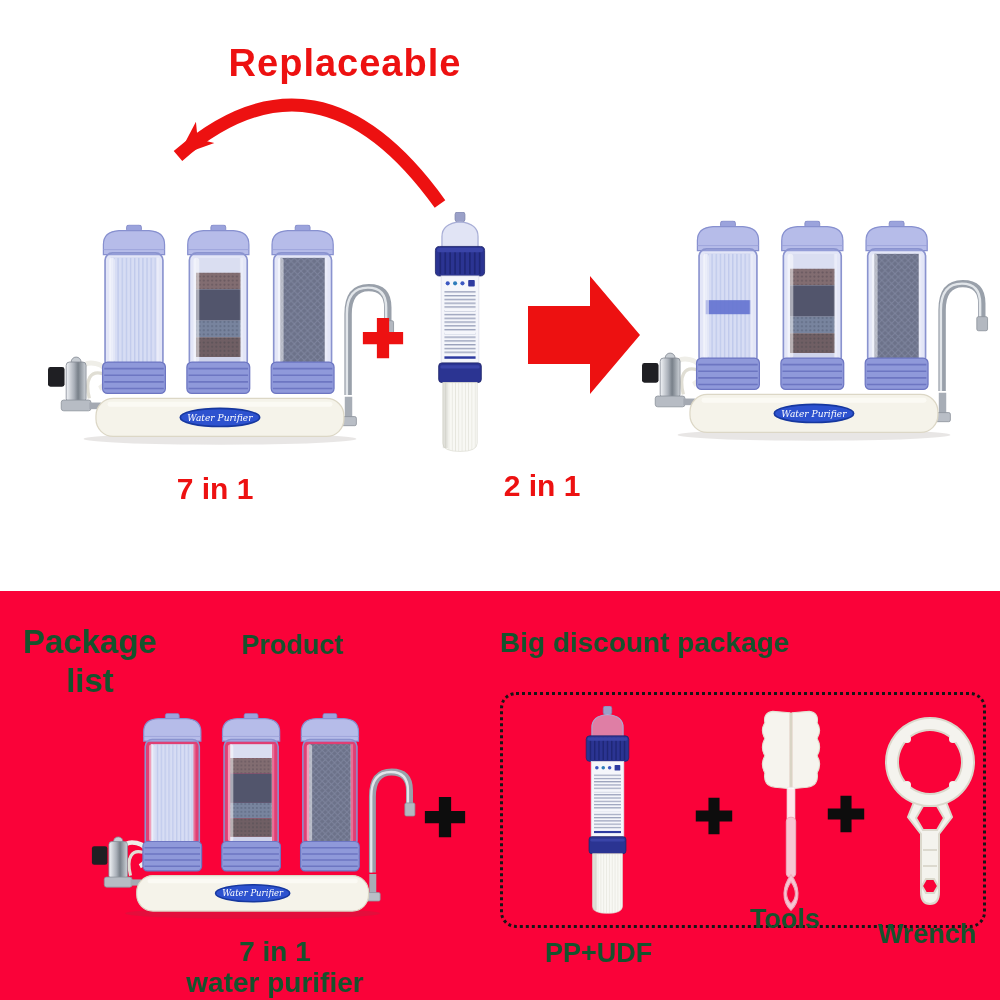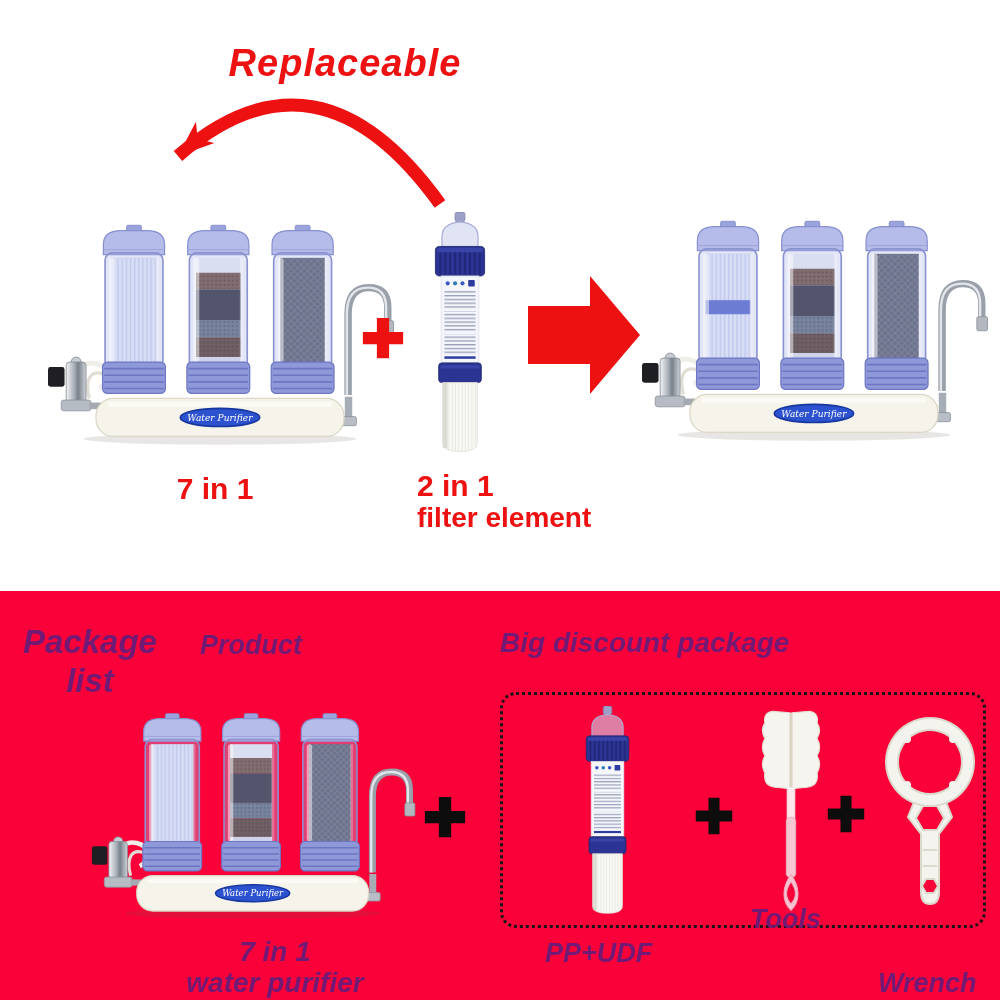--- a/index.html
+++ b/index.html
@@ -1,26 +1,26 @@
 <!DOCTYPE html>
 <html><head>
 <meta charset="utf-8">
 <style>
   html,body{margin:0;padding:0;background:#888;}
   .canvas{position:relative;width:1000px;height:1000px;margin:0 auto;background:#ffffff;overflow:hidden;
           font-family:"Liberation Sans", sans-serif;}
   .abs{position:absolute;}
   .red-title{color:#ED1111;font-weight:bold;font-size:38px;letter-spacing:1px;text-align:center;}
   .red-label{color:#ED1111;font-weight:bold;font-size:30px;text-align:center;}
-  .red-label-block{color:#ED1111;font-weight:bold;font-size:28px;line-height:32px;text-align:left;}
+  .red-label-block{color:#ED1111;font-weight:bold;font-size:28px;line-height:32px;text-align:center;margin-left:15px;}
   .red-label-block .big{font-size:30px;}
-  .blk{color:#701a75;font-weight:bold;font-style:italic;}
+  .blk{color:#14532d;font-weight:bold;}
   .bottom-bg{left:0;top:591px;width:1000px;height:409px;background:#FA0239;}
   .pkg-heading{left:10px;top:622px;width:160px;font-size:33px;line-height:39px;text-align:center;}
-  .product-heading{left:200px;top:630px;width:185px;font-size:27px;}
+  .product-heading{left:200px;top:630px;width:185px;font-size:27px;text-align:center;}
   .discount-heading{left:500px;top:627px;width:487px;font-size:28px;}
   .product-label{left:140px;top:936px;width:270px;font-size:28px;line-height:31px;text-align:center;}
   .item-label{font-size:27px;text-align:left;}
   .dotted-box{left:500px;top:692px;width:480px;height:230px;border:3px dotted #161616;border-radius:16px;}
   svg{display:block;}
 </style>
 </head>
 <body>
 
 <svg width="0" height="0" style="position:absolute" aria-hidden="true">
@@ -131,21 +131,21 @@
   </symbol>
 
   <symbol id="plus-shape" viewBox="0 0 48 48">
     <path d="M17,1 h14 v16 h16 v14 h-16 v16 h-14 v-16 h-16 v-14 h16 z" fill="currentColor"></path>
   </symbol>
  </defs>
 </svg>
 
 <div class="canvas">
 
-  <div class="abs red-title" style="left:225px;top:42px;width:240px;font-style:italic;">Replaceable</div>
+  <div class="abs red-title" style="left:225px;top:42px;width:240px;">Replaceable</div>
 
   <svg class="abs" style="left:138px;top:92px;" width="320" height="128" viewBox="0 0 320 128">
     <defs>
       <marker id="arrowAh" markerUnits="userSpaceOnUse" markerWidth="40" markerHeight="34" refX="36" refY="17" orient="auto">
         <path d="M0,3 L36,17 L0,31 L10,17 Z" fill="#ED1111"></path>
       </marker>
     </defs>
     <path d="M302,112 Q180,-58 40,64" fill="none" stroke="#ED1111" stroke-width="13" marker-end="url(#arrowAh)"></path>
   </svg>
 
@@ -178,21 +178,20 @@
     <use href="#fill-media" x="174" y="30" width="100" height="210"></use>
     <use href="#can-shell" x="174" y="30" width="100" height="210"></use>
     <use href="#fill-carbon" x="276" y="30" width="100" height="210"></use>
     <use href="#can-shell" x="276" y="30" width="100" height="210"></use>
   </svg>
 
   <div class="abs red-label" style="left:130px;top:472px;width:170px;">7 in 1</div>
 
   <div class="abs red-label-block" style="left:417px;top:470px;width:220px;">
     <div class="big">2 in 1</div>
-    <div>filter element</div>
   </div>
 
 
   <div class="abs bottom-bg"></div>
 
   <div class="abs blk pkg-heading">
     <div>Package</div>
     <div>list</div>
   </div>
 
@@ -250,15 +249,15 @@
     <path d="M43,136 H57 M43,152 H57" stroke="#DCD9CF" stroke-width="2"></path>
     <path fill-rule="evenodd" fill="#F4F3EE" stroke="#DBD8CC" stroke-width="2" d="M50,4 a44,44 0 1 0 0.01,0 Z M50,16 a32,32 0 1 1 -0.01,0 Z"></path>
     <circle cx="27" cy="25" r="4" fill="#F4F3EE"></circle>
       <circle cx="73" cy="25" r="4" fill="#F4F3EE"></circle>
     <circle cx="27" cy="71" r="4" fill="#F4F3EE"></circle>
       <circle cx="73" cy="71" r="4" fill="#F4F3EE"></circle>
   </svg>
 
   <div class="abs blk item-label" style="left:545px;top:938px;width:145px;">PP+UDF</div>
   <div class="abs blk item-label" style="left:750px;top:904px;width:95px;">Tools</div>
-  <div class="abs blk item-label" style="left:878px;top:968px;width:120px;">Wrench</div>
+  <div class="abs blk item-label" style="left:878px;top:919px;width:120px;">Wrench</div>
 
 </div>
 
 </body></html>

